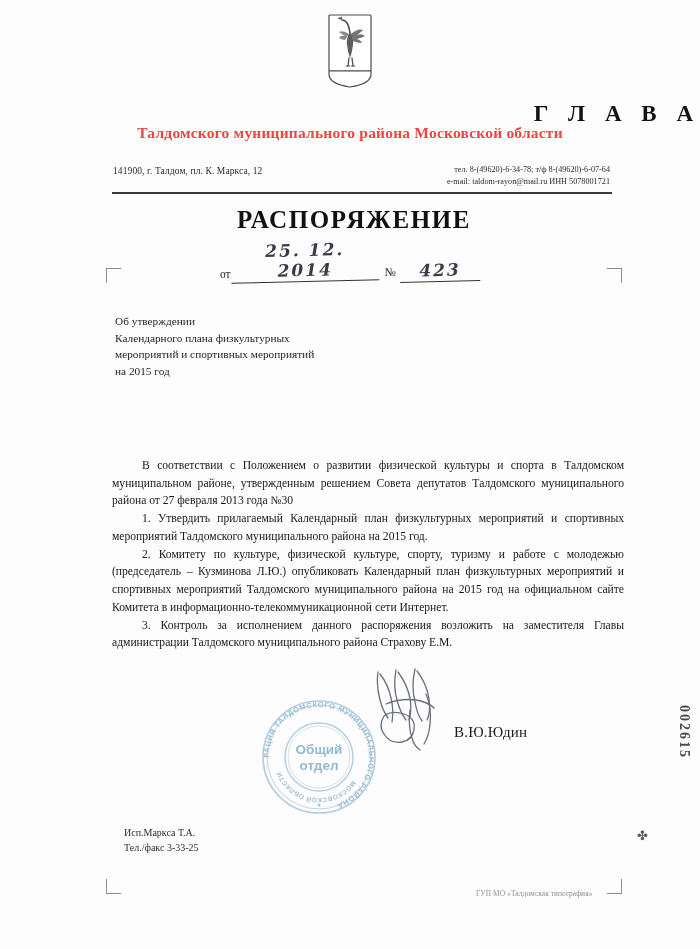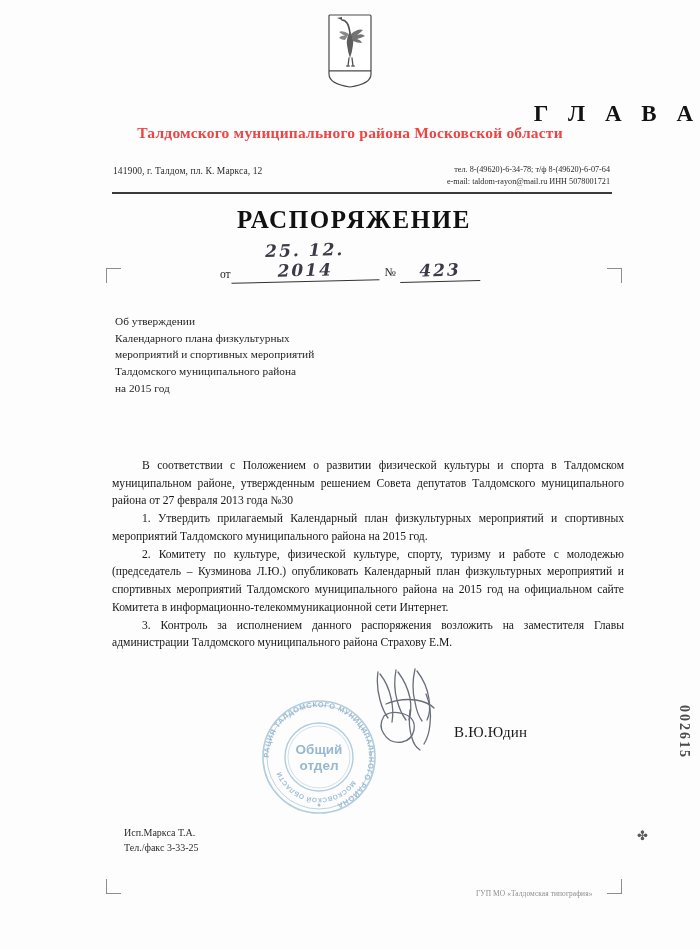--- a/index.html
+++ b/index.html
@@ -292,21 +292,20 @@
 
   <div class="corner tl"></div>
   <div class="corner tr"></div>
   <div class="corner bl"></div>
   <div class="corner br"></div>
 
   <div class="subject">
     <div>Об утверждении</div>
     <div>Календарного плана физкультурных</div>
     <div>мероприятий и спортивных мероприятий</div>
-    <div>Талдомского муниципального района</div>
     <div>на 2015 год</div>
   </div>
 
   <div class="body">
     <p class="p0">В соответствии с Положением о развитии физической культуры и спорта в Талдомском муниципальном районе, утвержденным решением Совета депутатов Талдомского муниципального района от 27 февраля 2013 года №30</p>
     <p>1. Утвердить прилагаемый Календарный план физкультурных мероприятий и спортивных мероприятий Талдомского муниципального района на 2015 год.</p>
     <p>2. Комитету по культуре, физической культуре, спорту, туризму и работе с молодежью (председатель – Кузминова Л.Ю.) опубликовать Календарный план физкультурных мероприятий и спортивных мероприятий Талдомского муниципального района на 2015 год на официальном сайте Комитета в информационно-телекоммуникационной сети Интернет.</p>
     <p>3. Контроль за исполнением данного распоряжения возложить на заместителя Главы администрации Талдомского муниципального района Страхову Е.М.</p>
   </div>
 

